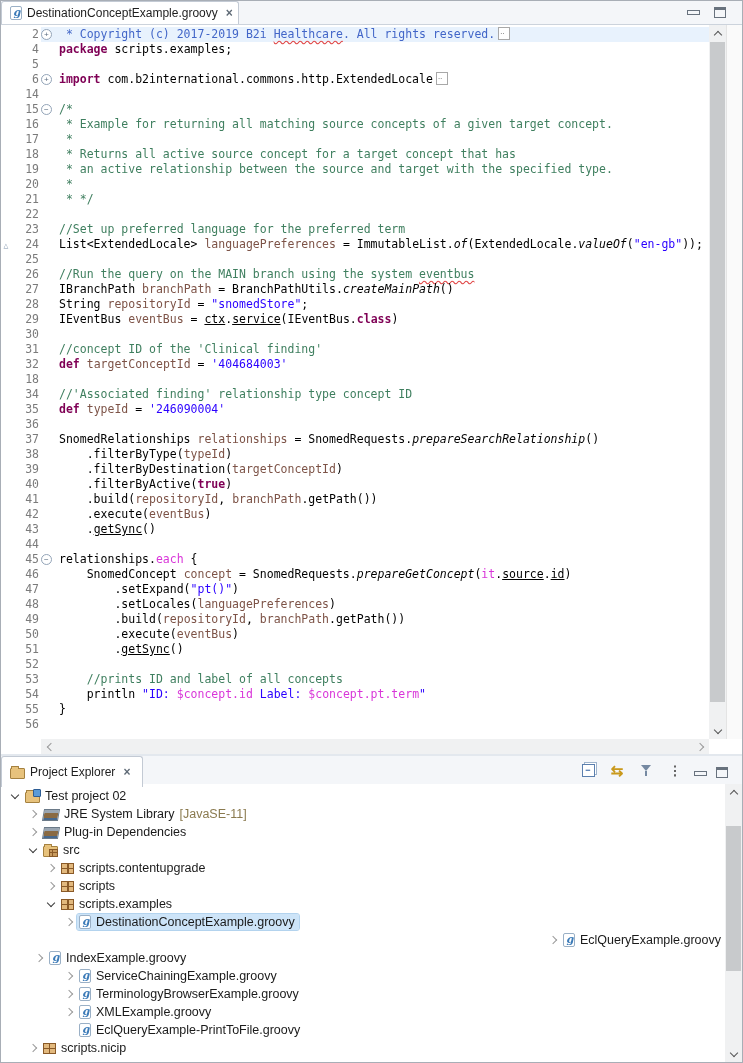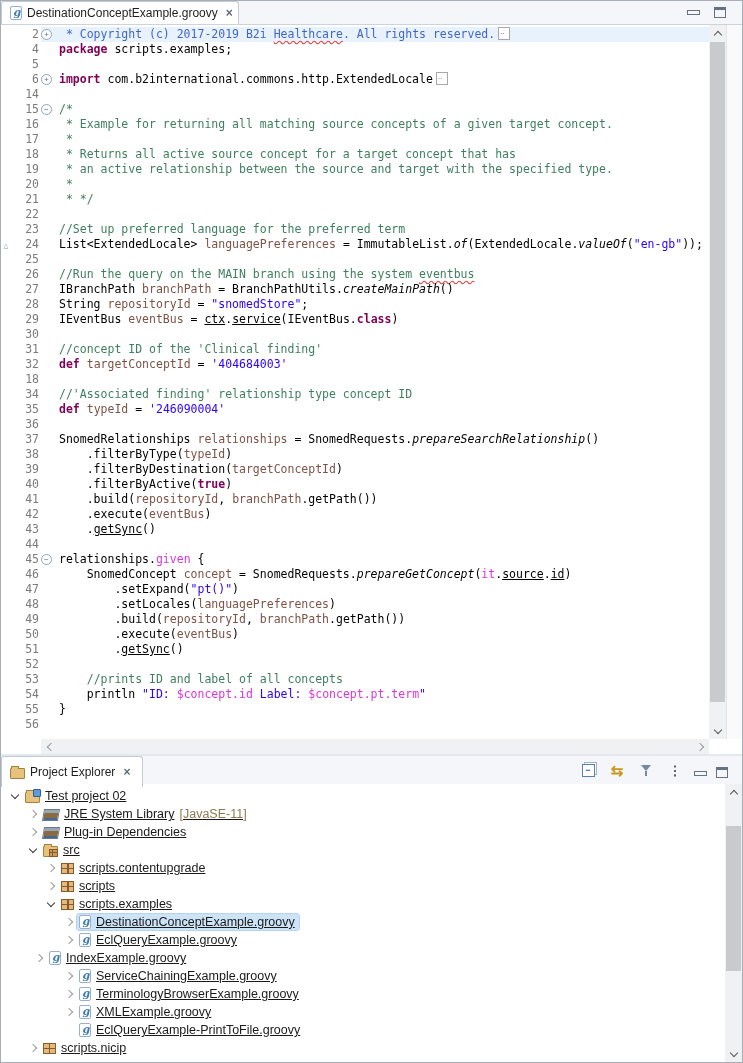--- a/index.html
+++ b/index.html
@@ -77,21 +77,21 @@
   .hbtn.rgt::before{transform:rotate(-45deg);margin-right:3px;}
   .sep{position:absolute;top:753px;left:0;width:741px;height:2px;background:#e3e8ee;}
 
   
   .tree{position:absolute;top:783px;left:0;width:724px;height:278px;background:#fff;overflow:hidden;padding-top:3px;box-sizing:border-box;}
   .trow{display:flex;align-items:center;height:18px;font-size:12.5px;color:#1a1a1a;white-space:nowrap;}
   .chev{width:16px;flex:0 0 auto;display:flex;align-items:center;justify-content:center;}
   .chev::before{content:"";width:5px;height:5px;border:solid #9a9a9a;border-width:0 1.3px 1.3px 0;transform:rotate(-45deg);}
   .chev.open::before{border-color:#3b3b3b;transform:rotate(45deg);margin-top:-2px;}
   .chev.none::before{display:none;}
-  .tsel{display:flex;align-items:center;gap:5px;padding:1px 4px 1px 2px;border-radius:2px;text-decoration:underline;}
+  .tsel{display:flex;align-items:center;gap:5px;padding:1px 4px 1px 2px;border-radius:2px;}
   .trow.selected .tsel{background:#cde4f8;outline:1px solid #b3d3ee;}
   .suffix{color:#8a7a4f;}
 
   
   .ic{display:inline-block;position:relative;flex:0 0 auto;box-sizing:border-box;}
   .ic-groovy{width:12px;height:14px;background:#fff;border:1px solid #9ab0c6;border-radius:2px;}
   .ic-groovy::before{content:"g";position:absolute;left:2.5px;top:-1px;font:italic bold 11px "DejaVu Serif",serif;color:#3c7bb8;}
   .ic-folder,.ic-project,.ic-srcfolder{width:15px;height:11px;background:#e7c27c;border:1px solid #a5813f;border-radius:1px;margin-top:2px;}
   .ic-folder::before,.ic-project::before,.ic-srcfolder::before{content:"";position:absolute;top:-3px;left:0;width:6px;height:2px;background:#e7c27c;border:1px solid #a5813f;border-bottom:none;border-radius:1px 1px 0 0;}
   .ic-project::after{content:"";position:absolute;right:-2px;top:-4px;width:6px;height:6px;background:#5a9bd8;border:1px solid #2d5d94;border-radius:1px;}
@@ -148,21 +148,21 @@
       <div class="crow"><span class="m-col"></span><span class="lnum">35</span><span class="fold"></span><span class="ctext"><span class="tk tk-k">def</span><span class="tk tk-p"> </span><span class="tk tk-v">typeId</span><span class="tk tk-p"> = </span><span class="tk tk-s">'246090004'</span></span></div>
       <div class="crow"><span class="m-col"></span><span class="lnum">36</span><span class="fold"></span><span class="ctext"></span></div>
       <div class="crow"><span class="m-col"></span><span class="lnum">37</span><span class="fold"></span><span class="ctext"><span class="tk tk-p">SnomedRelationships </span><span class="tk tk-v">relationships</span><span class="tk tk-p"> = SnomedRequests.</span><span class="tk tk-i">prepareSearchRelationship</span><span class="tk tk-p">()</span></span></div>
       <div class="crow"><span class="m-col"></span><span class="lnum">38</span><span class="fold"></span><span class="ctext"><span class="tk tk-p">    .filterByType(</span><span class="tk tk-v">typeId</span><span class="tk tk-p">)</span></span></div>
       <div class="crow"><span class="m-col"></span><span class="lnum">39</span><span class="fold"></span><span class="ctext"><span class="tk tk-p">    .filterByDestination(</span><span class="tk tk-v">targetConceptId</span><span class="tk tk-p">)</span></span></div>
       <div class="crow"><span class="m-col"></span><span class="lnum">40</span><span class="fold"></span><span class="ctext"><span class="tk tk-p">    .filterByActive(</span><span class="tk tk-k">true</span><span class="tk tk-p">)</span></span></div>
       <div class="crow"><span class="m-col"></span><span class="lnum">41</span><span class="fold"></span><span class="ctext"><span class="tk tk-p">    .build(</span><span class="tk tk-v">repositoryId</span><span class="tk tk-p">, </span><span class="tk tk-v">branchPath</span><span class="tk tk-p">.getPath())</span></span></div>
       <div class="crow"><span class="m-col"></span><span class="lnum">42</span><span class="fold"></span><span class="ctext"><span class="tk tk-p">    .execute(</span><span class="tk tk-v">eventBus</span><span class="tk tk-p">)</span></span></div>
       <div class="crow"><span class="m-col"></span><span class="lnum">43</span><span class="fold"></span><span class="ctext"><span class="tk tk-p">    .</span><span class="tk tk-u">getSync</span><span class="tk tk-p">()</span></span></div>
       <div class="crow"><span class="m-col"></span><span class="lnum">44</span><span class="fold"></span><span class="ctext"></span></div>
-      <div class="crow"><span class="m-col"></span><span class="lnum">45</span><span class="fold minus"></span><span class="ctext"><span class="tk tk-p">relationships.</span><span class="tk tk-g">given</span><span class="tk tk-p"> {</span></span></div>
+      <div class="crow"><span class="m-col"></span><span class="lnum">45</span><span class="fold minus"></span><span class="ctext"><span class="tk tk-p">relationships.</span><span class="tk tk-g">each</span><span class="tk tk-p"> {</span></span></div>
       <div class="crow"><span class="m-col"></span><span class="lnum">46</span><span class="fold"></span><span class="ctext"><span class="tk tk-p">    SnomedConcept </span><span class="tk tk-v">concept</span><span class="tk tk-p"> = SnomedRequests.</span><span class="tk tk-i">prepareGetConcept</span><span class="tk tk-p">(</span><span class="tk tk-g">it</span><span class="tk tk-p">.</span><span class="tk tk-u">source</span><span class="tk tk-p">.</span><span class="tk tk-u">id</span><span class="tk tk-p">)</span></span></div>
       <div class="crow"><span class="m-col"></span><span class="lnum">47</span><span class="fold"></span><span class="ctext"><span class="tk tk-p">        .setExpand(</span><span class="tk tk-s">"pt()"</span><span class="tk tk-p">)</span></span></div>
       <div class="crow"><span class="m-col"></span><span class="lnum">48</span><span class="fold"></span><span class="ctext"><span class="tk tk-p">        .setLocales(</span><span class="tk tk-v">languagePreferences</span><span class="tk tk-p">)</span></span></div>
       <div class="crow"><span class="m-col"></span><span class="lnum">49</span><span class="fold"></span><span class="ctext"><span class="tk tk-p">        .build(</span><span class="tk tk-v">repositoryId</span><span class="tk tk-p">, </span><span class="tk tk-v">branchPath</span><span class="tk tk-p">.getPath())</span></span></div>
       <div class="crow"><span class="m-col"></span><span class="lnum">50</span><span class="fold"></span><span class="ctext"><span class="tk tk-p">        .execute(</span><span class="tk tk-v">eventBus</span><span class="tk tk-p">)</span></span></div>
       <div class="crow"><span class="m-col"></span><span class="lnum">51</span><span class="fold"></span><span class="ctext"><span class="tk tk-p">        .</span><span class="tk tk-u">getSync</span><span class="tk tk-p">()</span></span></div>
       <div class="crow"><span class="m-col"></span><span class="lnum">52</span><span class="fold"></span><span class="ctext"></span></div>
       <div class="crow"><span class="m-col"></span><span class="lnum">53</span><span class="fold"></span><span class="ctext"><span class="tk tk-p">    </span><span class="tk tk-c">//prints ID and label of all concepts</span></span></div>
       <div class="crow"><span class="m-col"></span><span class="lnum">54</span><span class="fold"></span><span class="ctext"><span class="tk tk-p">    println </span><span class="tk tk-s">"ID: </span><span class="tk tk-m">$concept.id</span><span class="tk tk-s"> Label: </span><span class="tk tk-m">$concept.pt.term</span><span class="tk tk-s">"</span></span></div>
       <div class="crow"><span class="m-col"></span><span class="lnum">55</span><span class="fold"></span><span class="ctext"><span class="tk tk-p">}</span></span></div>
@@ -250,21 +250,21 @@
           <span class="tlabel">scripts.examples</span>
         </span>
       </div>
       <div class="trow selected" style="padding-left: 60px;">
         <span class="chev "></span>
         <span class="tsel">
           <span class="ic ic-groovy"></span>
           <span class="tlabel">DestinationConceptExample.groovy</span>
         </span>
       </div>
-      <div class="trow" style="padding-left: 60px;">
+      <div class="trow" style="padding-left: 60px; justify-content: flex-end;">
         <span class="chev "></span>
         <span class="tsel">
           <span class="ic ic-groovy"></span>
           <span class="tlabel">EclQueryExample.groovy</span>
         </span>
       </div>
       <div class="trow" style="padding-left: 30px;">
         <span class="chev "></span>
         <span class="tsel">
           <span class="ic ic-groovy"></span>

